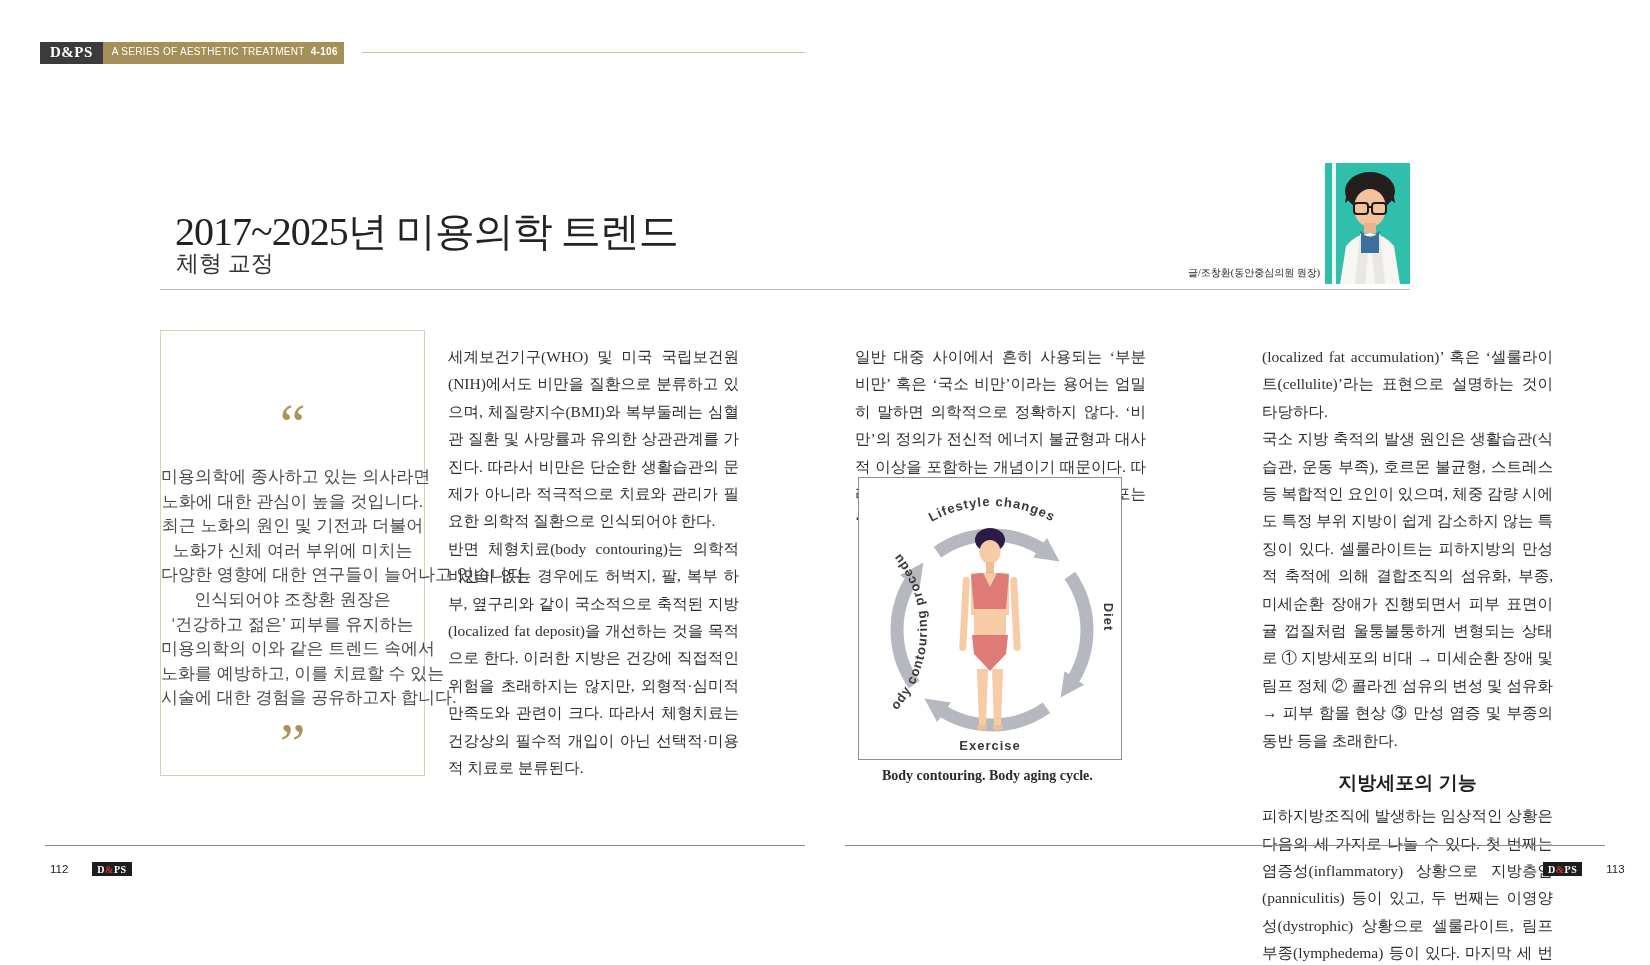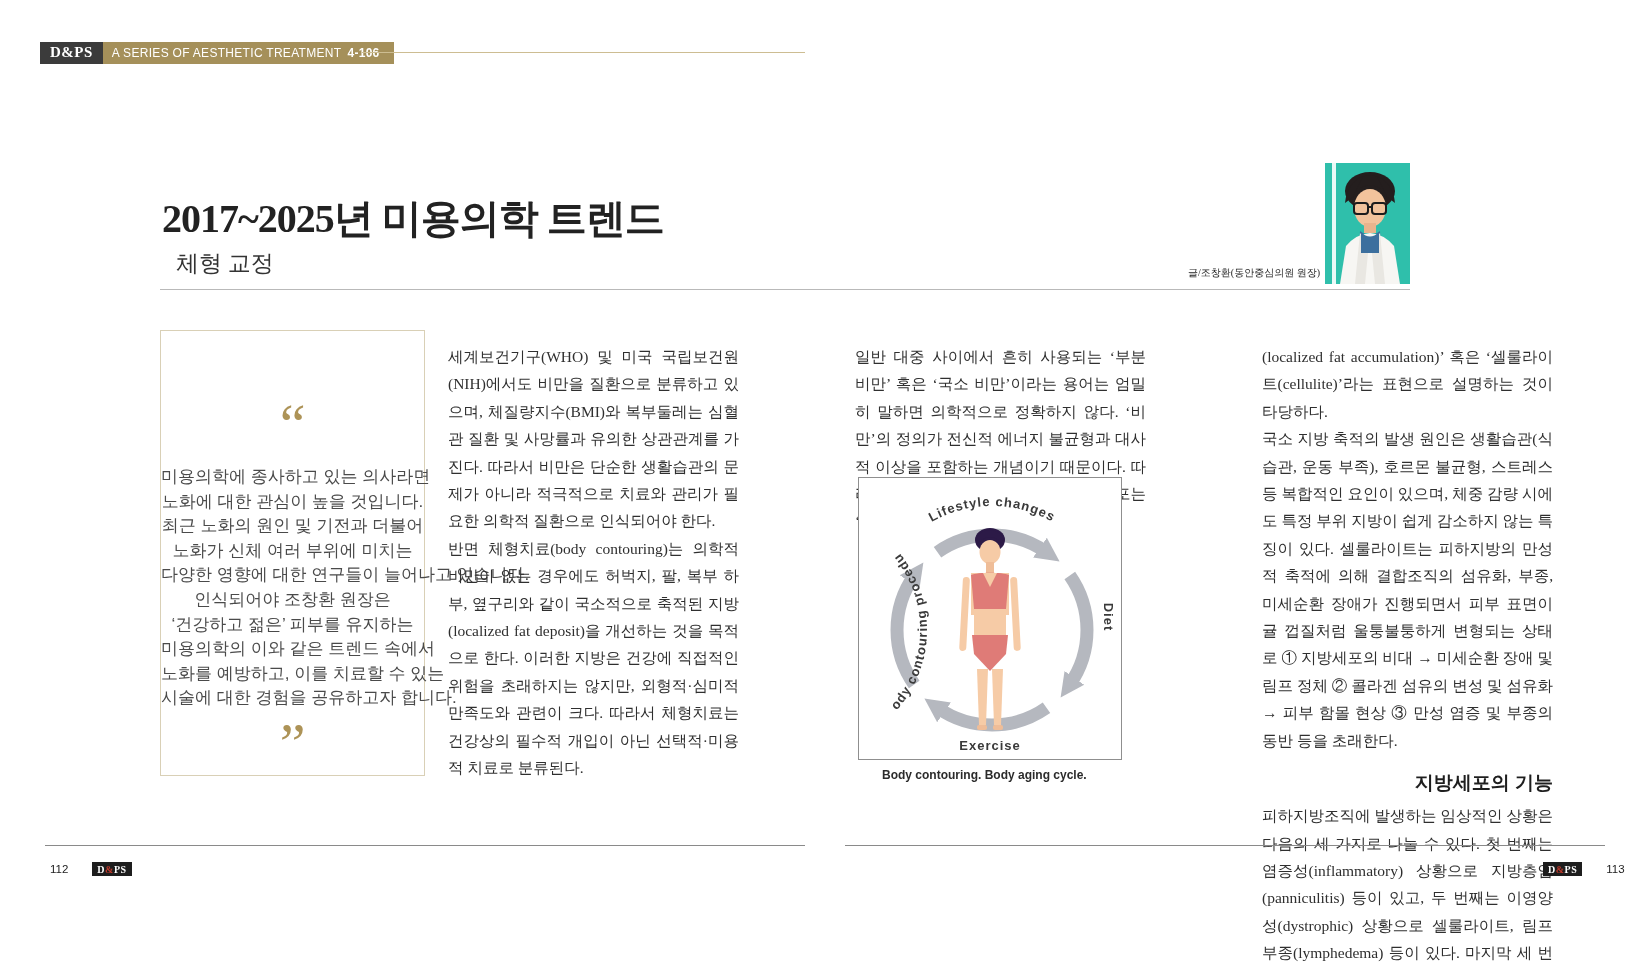--- a/index.html
+++ b/index.html
@@ -3,21 +3,21 @@
 <meta charset="utf-8">
 <style>
   html,body{margin:0;padding:0;background:#e9e9e9;}
   .page{position:relative;width:1650px;height:965px;background:#ffffff;overflow:hidden;
         font-family:"Liberation Serif","DejaVu Serif",serif;color:#333;}
   
   .banner{position:absolute;left:40px;top:42px;display:flex;align-items:stretch;height:22px;}
   .banner .logo{background:#3b3b3b;color:#fff;font-family:"Liberation Serif",serif;
         font-size:15px;font-weight:bold;padding:2px 10px 0 10px;letter-spacing:.5px;}
   .banner .series{background:#a5905a;color:#fff;font-family:"Liberation Sans","DejaVu Sans",sans-serif;
-        font-size:12px;padding:4px 14px 0 9px;letter-spacing:.3px;white-space:nowrap;}
+        font-size:10px;padding:4px 6px 0 9px;letter-spacing:.3px;white-space:nowrap;}
   .banner .series b{font-weight:bold;margin-left:6px;}
   .banner-line{position:absolute;left:362px;top:52px;width:443px;height:1px;background:#cdbd92;}
   
   .title{position:absolute;left:159px;top:188px;font-size:40px;color:#222;letter-spacing:-1px;white-space:nowrap;}
   .subtitle{position:absolute;left:160px;top:248px;font-size:23px;color:#333;margin-left:16px;}
   .byline{position:absolute;right:330px;top:266px;font-size:10px;color:#222;}
   .title-rule{position:absolute;left:160px;top:289px;width:1250px;height:1px;background:#b9b9b9;}
   .photo{position:absolute;left:1325px;top:163px;width:85px;height:121px;}
   
   .quote-box{position:absolute;left:160px;top:330px;width:263px;height:444px;
@@ -29,27 +29,27 @@
   .q-line{text-align:center;font-family:"Liberation Sans","DejaVu Sans",sans-serif;
         font-size:17px;font-weight:500;color:#4a4a4a;line-height:24.6px;white-space:nowrap;}
   
   .col{position:absolute;top:343px;width:291px;font-size:15.5px;line-height:27.4px;
         text-align:justify;color:#2f2f2f;}
   .col p{margin:0;}
   .col1{left:448px;}
   .col2{left:855px;}
   .col3{left:1262px;}
   .sec-head{font-family:"Liberation Sans","DejaVu Sans",sans-serif;font-weight:bold;
-        font-size:19px;color:#1e1e1e;margin:17px 0 7px 0 !important;line-height:24px;text-align:right;}
+        font-size:19px;color:#1e1e1e;margin:17px 0 7px 0 !important;line-height:24px;text-align:center;}
   
   .diagram{position:absolute;left:858px;top:477px;width:264px;height:283px;
         border:1px solid #8f8f8f;background:#fff;box-sizing:border-box;}
   .diagram svg{display:block;}
-  .diag-caption{position:absolute;left:857px;top:768px;font-family:Liberation Sans, sans-serif;
-        font-size:12px;font-weight:bold;color:#2b2b2b;padding-left:25px;}
+  .diag-caption{position:absolute;left:857px;top:768px;font-family:Liberation Serif, serif;
+        font-size:14px;font-weight:bold;color:#2b2b2b;padding-left:25px;}
   
   .foot-rule{position:absolute;top:845px;height:1px;background:#8a8a8a;}
   .foot-rule.left{left:45px;width:760px;}
   .foot-rule.right{left:845px;width:760px;}
   .footer{position:absolute;top:862px;display:flex;align-items:center;gap:24px;
         font-family:"Liberation Sans","DejaVu Sans",sans-serif;font-size:11.5px;color:#222;}
   .footer.fl{left:50px;}
   .footer.fr{left:1543px;}
   .flogo{display:inline-block;background:#1d1d1d;color:#fff;font-family:"Liberation Serif",serif;
         font-size:10px;font-weight:bold;padding:2px 5px 1px 5px;letter-spacing:.5px;}
@@ -62,21 +62,21 @@
 <div class="page">
 
   <div class="banner">
     <span class="logo">D&amp;PS</span>
     <span class="series">
       <span>A SERIES OF AESTHETIC TREATMENT</span><b>4-106</b>
     </span>
   </div>
   <div class="banner-line"></div>
 
-  <h1 class="title" style="margin:3px;font-weight:bold;">2017~2025년 미용의학 트렌드</h1>
+  <h1 class="title" style="margin:16px;font-weight:normal;">2017~2025년 미용의학 트렌드</h1>
   <div class="subtitle">체형 교정</div>
   <div class="byline">글/조창환(동안중심의원 원장)</div>
   <div class="title-rule"></div>
 
   <div class="photo">
     <svg width="85" height="121" viewBox="0 0 85 121">
       <rect x="0" y="0" width="85" height="121" fill="#2fbfab"></rect>
       <rect x="7" y="0" width="4" height="121" fill="#ffffff" opacity="0.9"></rect>
       <ellipse cx="45" cy="28" rx="25" ry="19" fill="#241e1e"></ellipse>
       <ellipse cx="45" cy="45" rx="16" ry="19" fill="#f2c39c"></ellipse>

